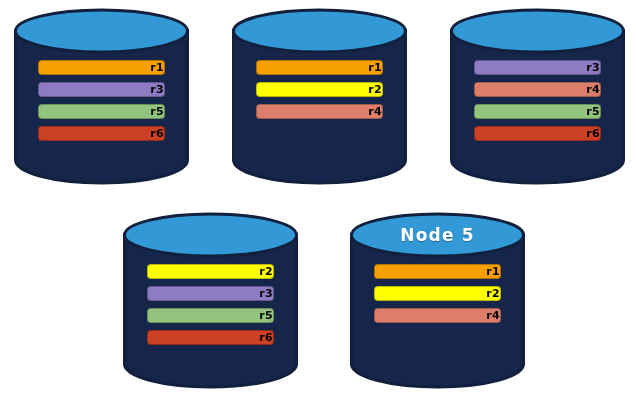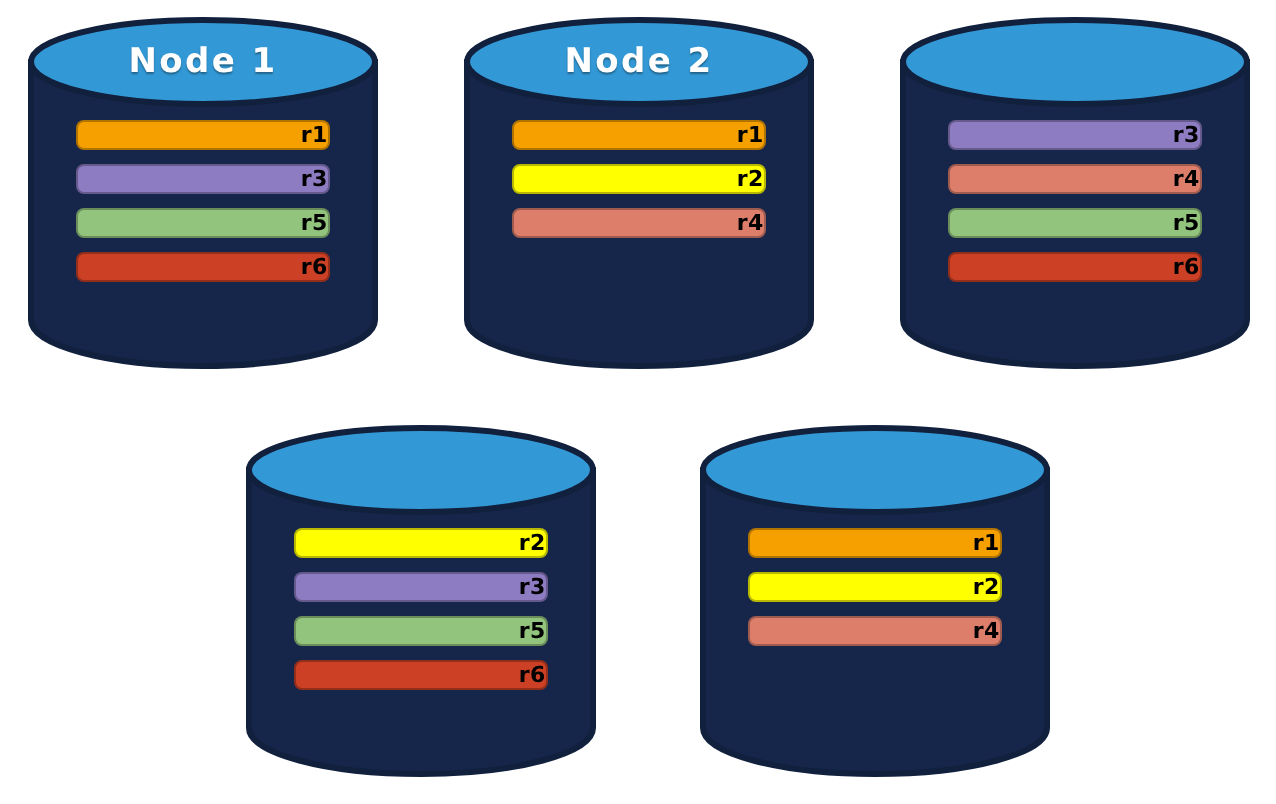--- a/index.html
+++ b/index.html
@@ -69,34 +69,32 @@
 </style>
 </head>
 <body>
 
 <div id="canvas">
     <div class="node" style="left: 13px; top: 8px;">
       <svg class="cyl-svg" viewBox="0 0 177 175" preserveAspectRatio="none">
         <path d="M 2.5 23 L 2.5 152 A 86 23 0 0 0 174.5 152 L 174.5 23 Z" fill="#16264a" stroke="#11203d" stroke-width="3"></path>
         <ellipse cx="88.5" cy="23" rx="86" ry="21" fill="#3399d6" stroke="#11203d" stroke-width="3"></ellipse>
       </svg>
-      <div class="node-title">Node 1</div>
       <div class="replica-stack">
         <div class="replica" style="background: rgb(246, 160, 0);">r1</div>
         <div class="replica" style="background: rgb(142, 124, 195);">r3</div>
         <div class="replica" style="background: rgb(147, 196, 125);">r5</div>
         <div class="replica" style="background: rgb(204, 65, 37);">r6</div>
       </div>
     </div>
     <div class="node" style="left: 231px; top: 8px;">
       <svg class="cyl-svg" viewBox="0 0 177 175" preserveAspectRatio="none">
         <path d="M 2.5 23 L 2.5 152 A 86 23 0 0 0 174.5 152 L 174.5 23 Z" fill="#16264a" stroke="#11203d" stroke-width="3"></path>
         <ellipse cx="88.5" cy="23" rx="86" ry="21" fill="#3399d6" stroke="#11203d" stroke-width="3"></ellipse>
       </svg>
-      <div class="node-title">Node 2</div>
       <div class="replica-stack">
         <div class="replica" style="background: rgb(246, 160, 0);">r1</div>
         <div class="replica" style="background: rgb(255, 255, 0);">r2</div>
         <div class="replica" style="background: rgb(221, 126, 107);">r4</div>
       </div>
     </div>
     <div class="node" style="left: 449px; top: 8px;">
       <svg class="cyl-svg" viewBox="0 0 177 175" preserveAspectRatio="none">
         <path d="M 2.5 23 L 2.5 152 A 86 23 0 0 0 174.5 152 L 174.5 23 Z" fill="#16264a" stroke="#11203d" stroke-width="3"></path>
         <ellipse cx="88.5" cy="23" rx="86" ry="21" fill="#3399d6" stroke="#11203d" stroke-width="3"></ellipse>
@@ -118,19 +116,20 @@
         <div class="replica" style="background: rgb(142, 124, 195);">r3</div>
         <div class="replica" style="background: rgb(147, 196, 125);">r5</div>
         <div class="replica" style="background: rgb(204, 65, 37);">r6</div>
       </div>
     </div>
     <div class="node" style="left: 349px; top: 212px;">
       <svg class="cyl-svg" viewBox="0 0 177 175" preserveAspectRatio="none">
         <path d="M 2.5 23 L 2.5 152 A 86 23 0 0 0 174.5 152 L 174.5 23 Z" fill="#16264a" stroke="#11203d" stroke-width="3"></path>
         <ellipse cx="88.5" cy="23" rx="86" ry="21" fill="#3399d6" stroke="#11203d" stroke-width="3"></ellipse>
       </svg>
+      <div class="node-title">Node 5</div>
       <div class="replica-stack">
         <div class="replica" style="background: rgb(246, 160, 0);">r1</div>
         <div class="replica" style="background: rgb(255, 255, 0);">r2</div>
         <div class="replica" style="background: rgb(221, 126, 107);">r4</div>
       </div>
     </div>
   </div>
 
 </body></html>

